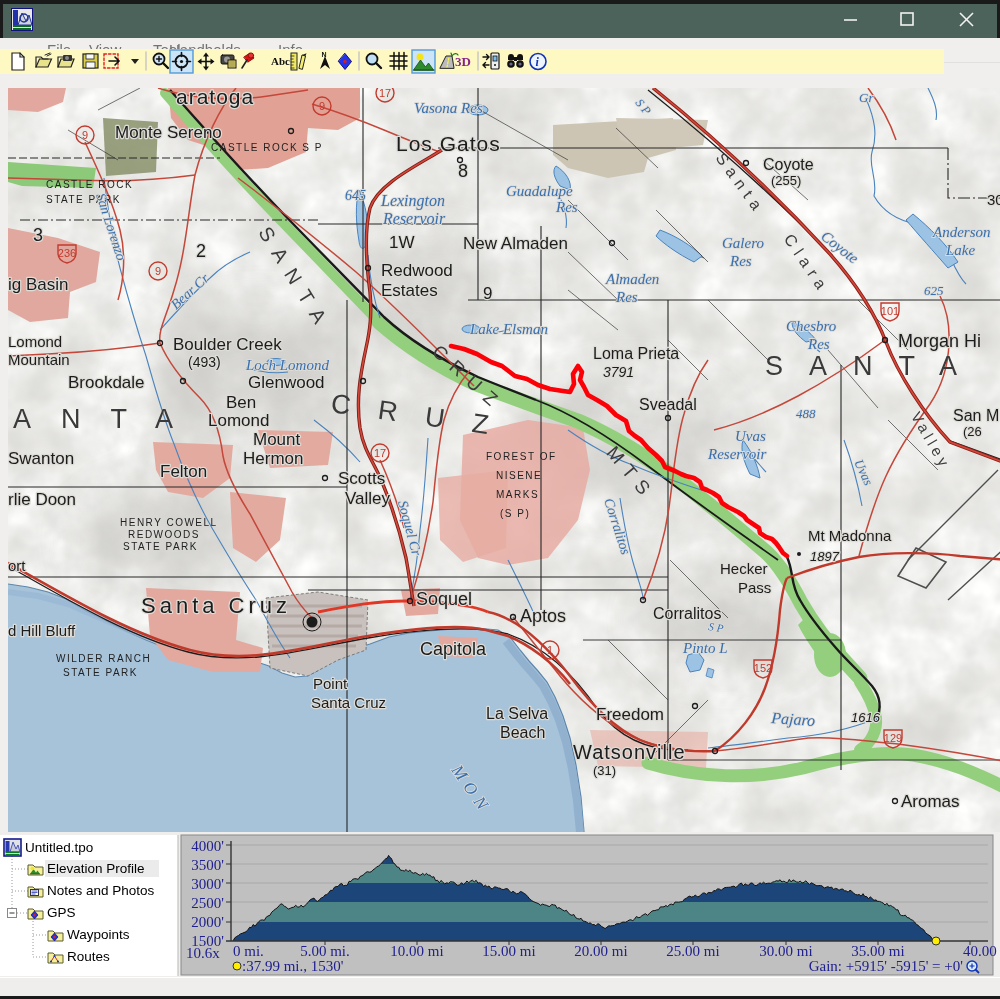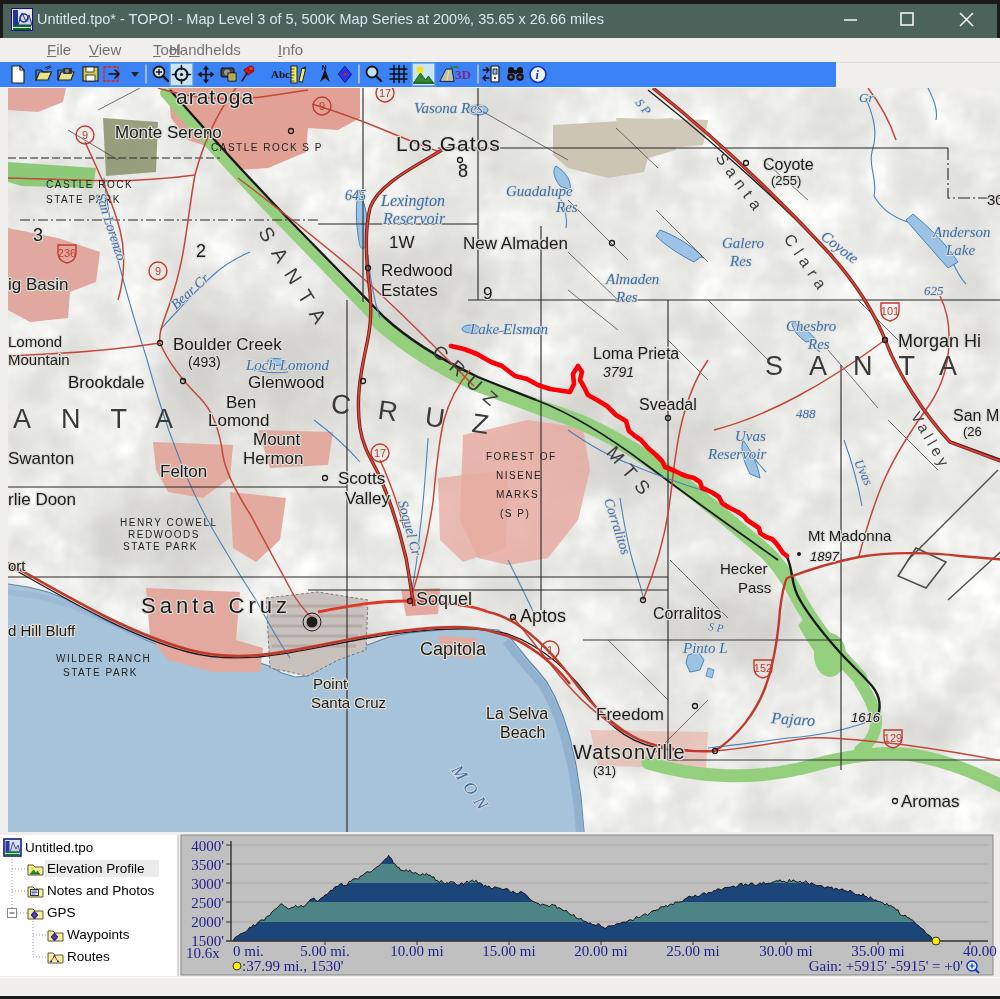--- a/index.html
+++ b/index.html
@@ -4,39 +4,38 @@
 <style>
 html,body{margin:0;padding:0;width:1000px;height:999px;overflow:hidden;background:#f0efed;font-family:"Liberation Sans",sans-serif;}
 .abs{position:absolute;}
 #titlebar{left:0;top:0;width:1000px;height:38px;background:#4b635b;}
 #titletop{left:0;top:0;width:1000px;height:4px;background:#1a1a1a;}
 #titleleft{left:0;top:0;width:3px;height:38px;background:#1a1a1a;}
 #titleright{left:997px;top:0;width:3px;height:38px;background:#1a1a1a;}
 #titletext{left:37px;top:11px;color:#d8e6ef;font-size:14.5px;white-space:nowrap;}
 #menubar{left:0;top:38px;width:1000px;height:24px;background:#f0efed;border-bottom:1px solid #e2e1df;}
 .menuitem{position:absolute;top:3px;font-size:15px;color:#737373;margin-left:37px;}
-#toolbar{left:0;top:62px;width:836px;height:25px;background:#3b82f6;}
+#toolbar{left:0;top:49px;width:944px;height:25px;background:#fef9c3;}
 #mapwrap{left:0;top:88px;width:1000px;height:744px;margin-left:8px;}
 #bottomwrap{left:0;top:832px;width:980px;height:167px;background:#fca5a5;}
 </style>
 </head>
 <body>
 <div id="titlebar" class="abs">
 <div id="titletop" class="abs"></div>
     <div id="titleleft" class="abs"></div>
     <div id="titleright" class="abs"></div>
 <svg class="abs" style="left:11px;top:8px" width="22" height="23">
  <rect x="0" y="0" width="22" height="23" fill="#e8e8e8" stroke="#101080" stroke-width="2"></rect>
  <rect x="2" y="2" width="5" height="15" fill="#2233aa"></rect>
  <path d="M7 17 L11 5 L15 13 L18 7 L21 17 Z" fill="#cfd4da" stroke="#223399" stroke-width="1"></path>
  <rect x="2" y="17" width="18" height="2" fill="#0a6a20"></rect>
  <rect x="2" y="20" width="18" height="2" fill="#0a6a20"></rect>
  <circle cx="13" cy="10" r="4" fill="none" stroke="#223399" stroke-width="1.5"></circle>
 </svg>
-<div id="titletext" class="abs">Untitled.tpo* - TOPO! - Map Level 3 of 5, 500K Map Series at 200%, 35.65 x 26.66 miles</div>
 <svg class="abs" style="left:840px;top:10px" width="150" height="18">
  <line x1="4" y1="10" x2="17" y2="10" stroke="#f2f2f2" stroke-width="1.6"></line>
  <rect x="61" y="3" width="12" height="12" fill="none" stroke="#f2f2f2" stroke-width="1.6"></rect>
  <line x1="120" y1="3" x2="133" y2="16" stroke="#f2f2f2" stroke-width="1.6"></line>
  <line x1="133" y1="3" x2="120" y2="16" stroke="#f2f2f2" stroke-width="1.6"></line>
 </svg>
 </div>
 <div id="menubar" class="abs">
  <div class="menuitem" style="left:10px"><u>F</u>ile</div>
  <div class="menuitem" style="left:52px"><u>V</u>iew</div>

